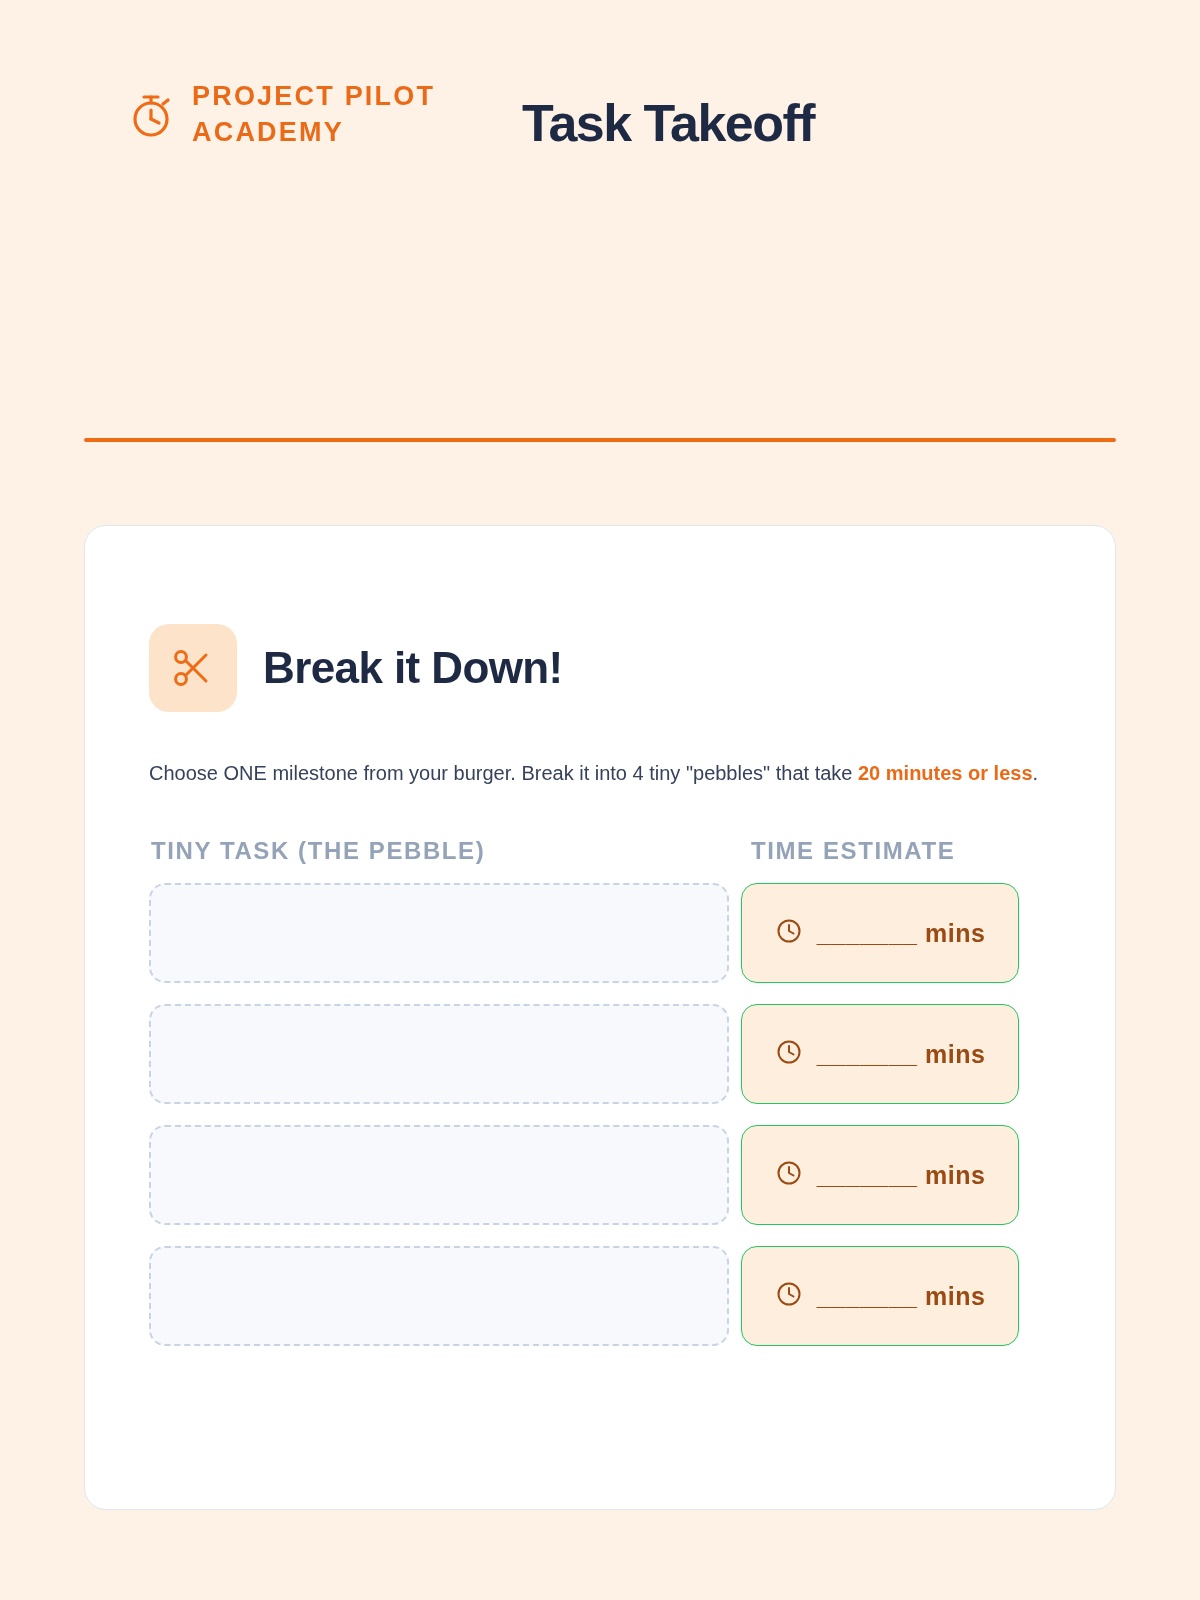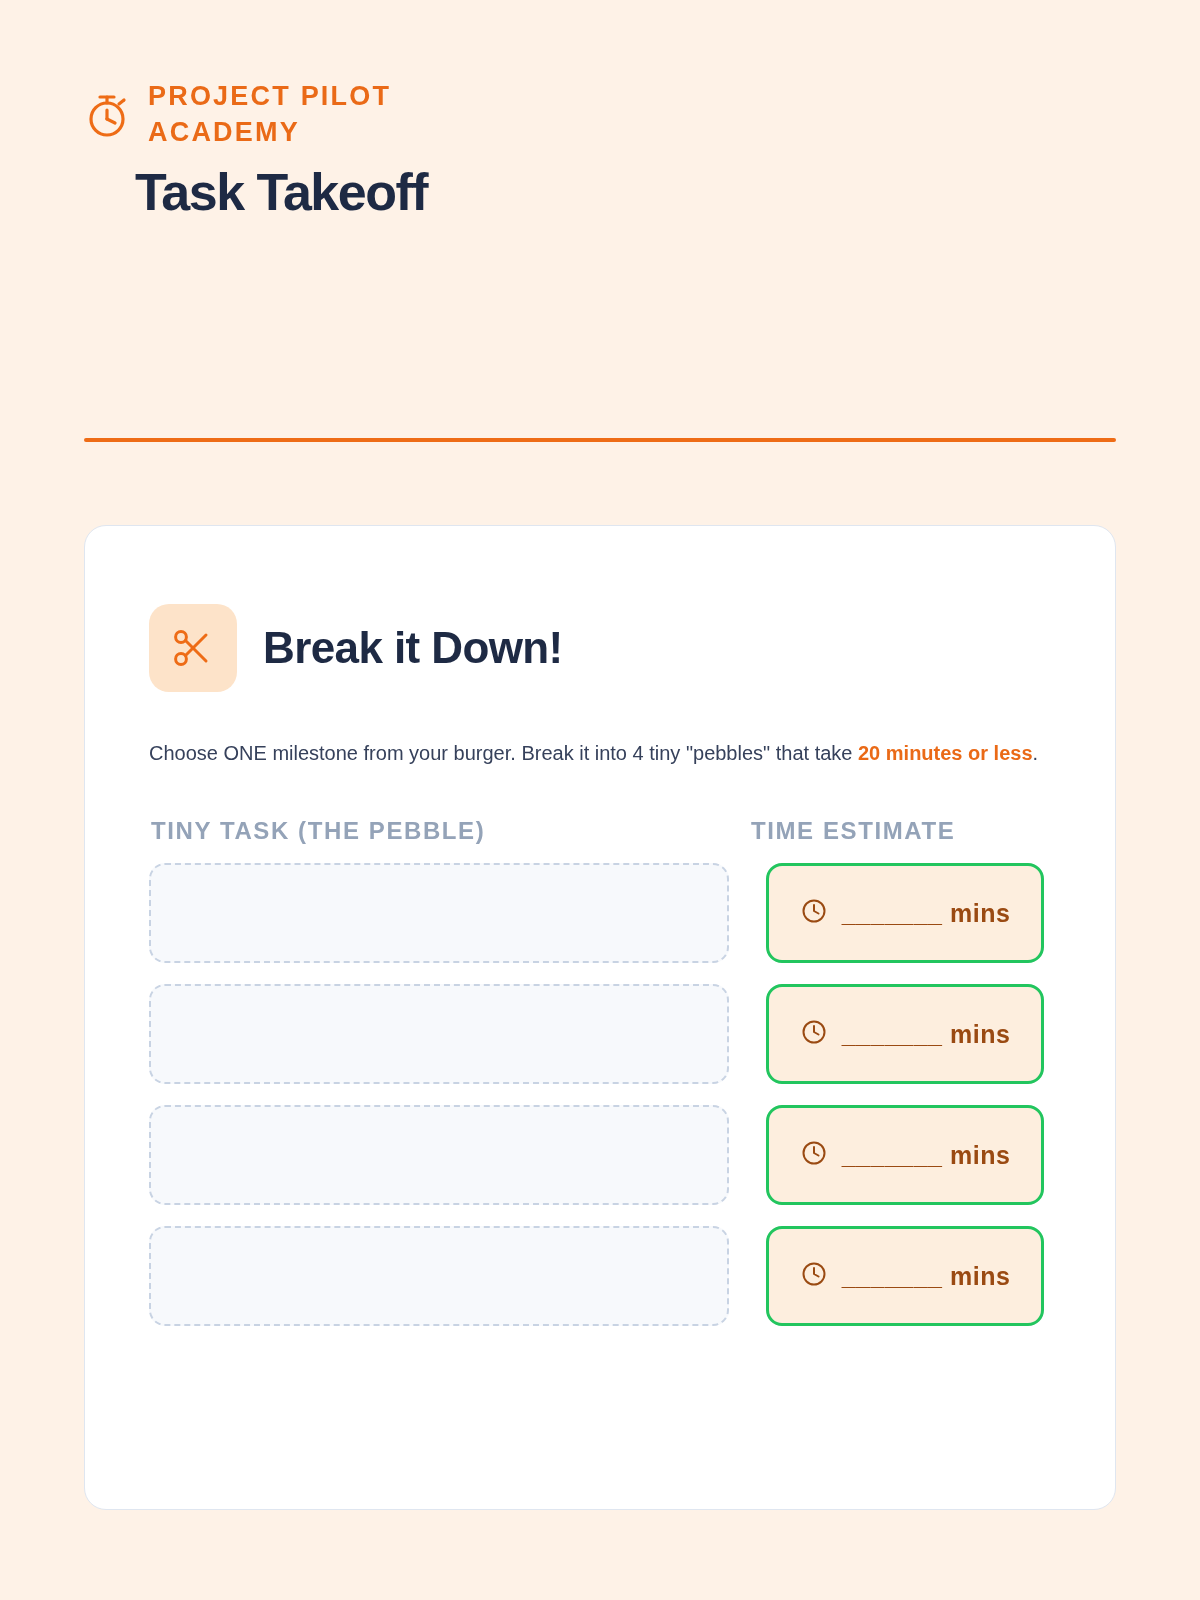--- a/index.html
+++ b/index.html
@@ -24,22 +24,22 @@
 
   
   .header {
     display: flex;
     align-items: flex-start;
     justify-content: space-between;
     padding-top: 78px;
   }
   .brand-block {
     display: flex;
-    align-items: center;
-    flex-direction: column;
+    align-items: flex-end;
+    margin-left: 44px;
   }
   .brand-row {
     display: flex;
     align-items: flex-start;
     gap: 18px;
   }
   .stopwatch-icon {
     margin-top: 10px;
     flex: 0 0 auto;
   }
@@ -103,21 +103,21 @@
   .main-card {
     position: absolute;
     left: 84px;
     top: 525px;
     width: 1032px;
     height: 985px;
     box-sizing: border-box;
     background: #FFFFFF;
     border: 1px solid #DFE6F0;
     border-radius: 22px;
-    padding: 78px 64px 0 64px;
+    padding: 98px 64px 0 64px;
   }
   .section-head {
     display: flex;
     align-items: center;
     gap: 26px;
   }
   .section-icon {
     width: 88px;
     height: 88px;
     border-radius: 20px;
@@ -169,24 +169,24 @@
     width: 580px;
     height: 100px;
     box-sizing: border-box;
     background: #F7F9FC;
     border: 2px dashed #C8D3E3;
     border-radius: 16px;
   }
   .time-box {
     width: 278px;
     height: 100px;
-    margin-left: 37px;
+    margin-left: 12px;
     box-sizing: border-box;
     background: #FDEEDE;
-    border: 3px solid #22c55e;
+    border: 1px solid #22c55e;
     border-radius: 16px;
     display: flex;
     align-items: center;
     justify-content: center;
     gap: 14px;
   }
   .time-text {
     font-size: 25px;
     font-weight: bold;
     color: #9A4A12;

